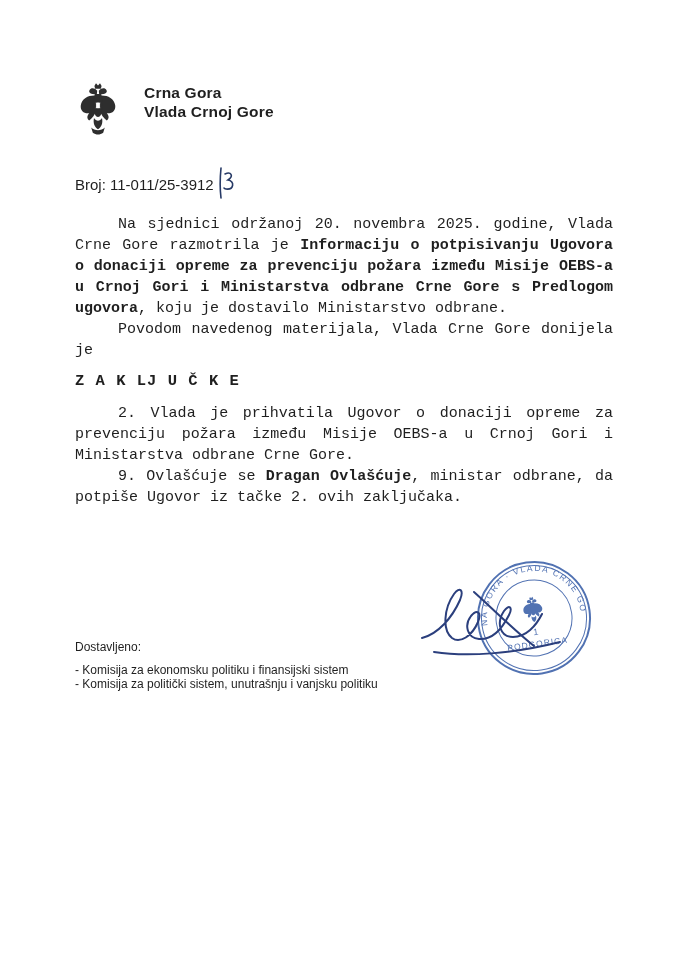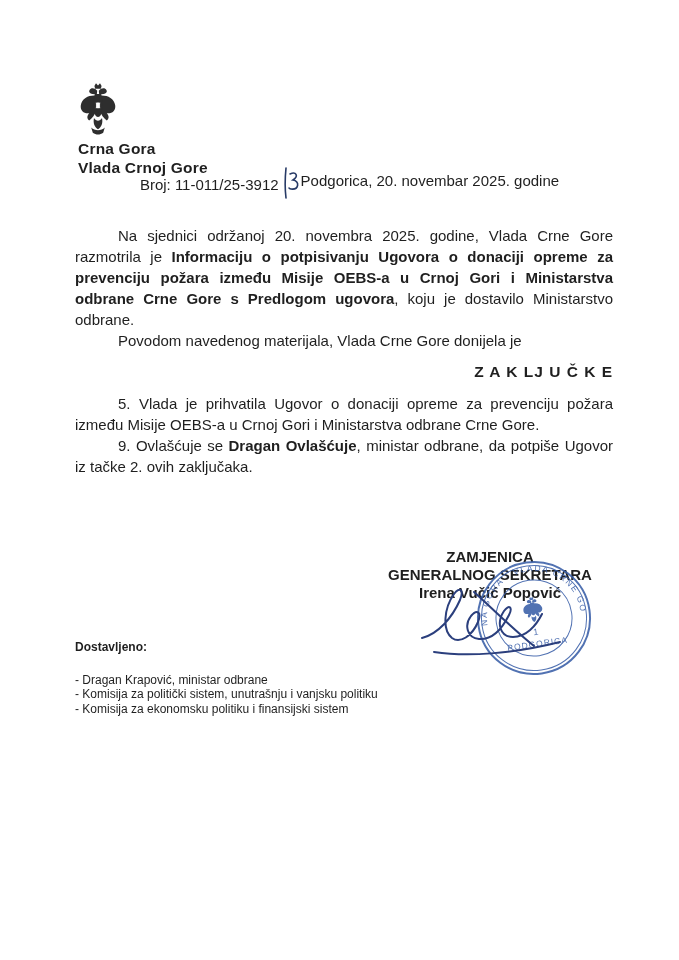--- a/index.html
+++ b/index.html
@@ -6,43 +6,43 @@
   html,body { background:#ffffff; }
   .page {
     position:relative;
     width:679px; height:960px;
     background:#ffffff;
     font-family:"Liberation Sans", sans-serif;
     color:#1f1f1f;
     overflow:hidden;
   }
   
-  .letterhead { position:absolute; left:78px; top:82px; display:flex; align-items:flex-start;flex-direction:column; }
+  .letterhead { position:absolute; left:78px; top:82px; display:flex; align-items:flex-start; }
   .coat { width:40px; height:56px; margin-right:26px; }
   .lh-text { padding-top:1px; }
   .lh-line { font-size:15.5px; font-weight:bold; line-height:19px; letter-spacing:0.2px; }
   
-  .meta-row { position:absolute; left:75px; right:55px; top:166px; display:flex; justify-content:center; align-items:flex-start; }
+  .meta-row { position:absolute; left:75px; right:55px; top:166px; display:flex; justify-content:flex-start; align-items:flex-start; }
   .doc-number { font-size:15px; display:inline-flex; align-items:flex-end; }
   .hand-mark { margin-left:2px; margin-bottom:-10px; }
   .place-date { font-size:15px; padding-top:6px; }
   
-  .body-text { position:absolute; left:75px; right:66px; top:225px; font-size:15px; line-height:21px; text-align:justify; }
+  .body-text { position:absolute; left:75px; right:66px; top:214px; font-size:15px; line-height:21px; text-align:justify;font-family:Liberation Mono, monospace; }
   .para { text-indent:43px; }
   .bold { font-weight:bold; }
-  .heading { font-size:15.5px; font-weight:bold; text-align:right; text-indent:0; margin:10px 0 11px 0; letter-spacing:1px; }
+  .heading { font-size:15.5px; font-weight:bold; text-align:left; text-indent:0; margin:10px 0 11px 0; letter-spacing:1px; }
   
   .sig-block { position:absolute; left:370px; top:548px; width:240px; text-align:center; font-weight:bold; font-size:15px; line-height:17.5px; }
   .sig-name { font-size:15px; margin-top:1px; }
   
   .stamp { position:absolute; left:474px; top:558px; width:120px; height:120px; transform:rotate(-8deg); opacity:0.88; }
   .sig-ink { position:absolute; left:412px; top:580px; width:180px; height:90px; }
   
   .distribution { position:absolute; left:75px; top:640px; font-size:12px; line-height:14.5px; }
-  .dist-label { font-weight:bold; margin-bottom:18px; }
+  .dist-label { font-weight:normal; margin-bottom:8px; }
 </style>
 </head>
 <body>
 
 <div class="page">
 
   <div class="letterhead">
     <div class="coat">
       <svg viewBox="0 0 100 140" width="40" height="56" aria-hidden="true">
         <g fill="#2e2e2e">
@@ -69,36 +69,30 @@
       <span>Broj: 11-011/25-3912</span>
       <span class="hand-mark">
         <svg width="20" height="34" viewBox="0 0 20 34" aria-hidden="true">
           <g fill="none" stroke="#273a66" stroke-width="1.6" stroke-linecap="round">
             <path d="M5 2 C4 12 4 24 5 32"></path>
             <path d="M9 8 C15 5 18 10 12 14 C19 15 18 24 10 23 C9 23 8.5 22.5 8 22"></path>
           </g>
         </svg>
       </span>
     </div>
-    <div class="place-date">Podgorica, 20. novembar 2025. godine</div>
   </div>
 
   <div class="body-text">
     <p class="para"><span>Na sjednici održanoj 20. novembra 2025. godine, Vlada Crne Gore razmotrila je </span><span class="bold">Informaciju o potpisivanju Ugovora o donaciji opreme za prevenciju požara između Misije OEBS-a u Crnoj Gori i Ministarstva odbrane Crne Gore s Predlogom ugovora</span><span>, koju je dostavilo Ministarstvo odbrane.</span></p>
     <p class="para">Povodom navedenog materijala, Vlada Crne Gore donijela je</p>
     <div class="heading">Z A K LJ U Č K E</div>
-    <p class="para">5. Vlada je prihvatila Ugovor o donaciji opreme za prevenciju požara između Misije OEBS-a u Crnoj Gori i Ministarstva odbrane Crne Gore.</p>
+    <p class="para">2. Vlada je prihvatila Ugovor o donaciji opreme za prevenciju požara između Misije OEBS-a u Crnoj Gori i Ministarstva odbrane Crne Gore.</p>
     <p class="para"><span>9. Ovlašćuje se </span><span class="bold">Dragan Ovlašćuje</span><span>, ministar odbrane, da potpiše Ugovor iz tačke 2. ovih zaključaka.</span></p>
   </div>
 
-  <div class="sig-block">
-    <div>ZAMJENICA</div>
-    <div>GENERALNOG SEKRETARA</div>
-    <div class="sig-name">Irena Vučić Popović</div>
-  </div>
 
   <div class="stamp">
     <svg width="120" height="120" viewBox="0 0 120 120" aria-hidden="true">
       <defs>
         <path id="arcTop" d="M13,60 A47,47 0 0 1 107,60"></path>
       </defs>
       <circle cx="60" cy="60" r="56" fill="none" stroke="#3a5fa8" stroke-width="2"></circle>
       <circle cx="60" cy="60" r="52.5" fill="none" stroke="#3a5fa8" stroke-width="1"></circle>
       <circle cx="60" cy="60" r="38" fill="none" stroke="#3a5fa8" stroke-width="1"></circle>
       <text fill="#3a5fa8" font-size="8.5" font-family="Liberation Sans, sans-serif" letter-spacing="1.5">
@@ -123,18 +117,17 @@
       <g fill="none" stroke="#2b3f7d" stroke-width="2" stroke-linecap="round">
         <path d="M10,58 C26,54 40,38 48,20 C52,10 48,6 42,14 C32,28 30,50 40,58 C48,64 60,56 66,42 C70,32 65,29 59,36 C52,45 55,58 67,59 C80,60 90,49 97,35 C101,27 97,24 92,31 C84,43 88,57 101,57 C114,57 124,46 130,34"></path>
         <path d="M62,12 C82,30 102,50 122,66"></path>
         <path d="M22,72 C55,77 100,74 148,62"></path>
       </g>
     </svg>
   </div>
 
   <div class="distribution">
     <div class="dist-label">Dostavljeno:</div>
-    <div>- Dragan Krapović, ministar odbrane</div>
+    <div>- Komisija za ekonomsku politiku i finansijski sistem</div>
     <div>- Komisija za politički sistem, unutrašnju i vanjsku politiku</div>
-    <div>- Komisija za ekonomsku politiku i finansijski sistem</div>
   </div>
 
 </div>
 
 </body></html>

